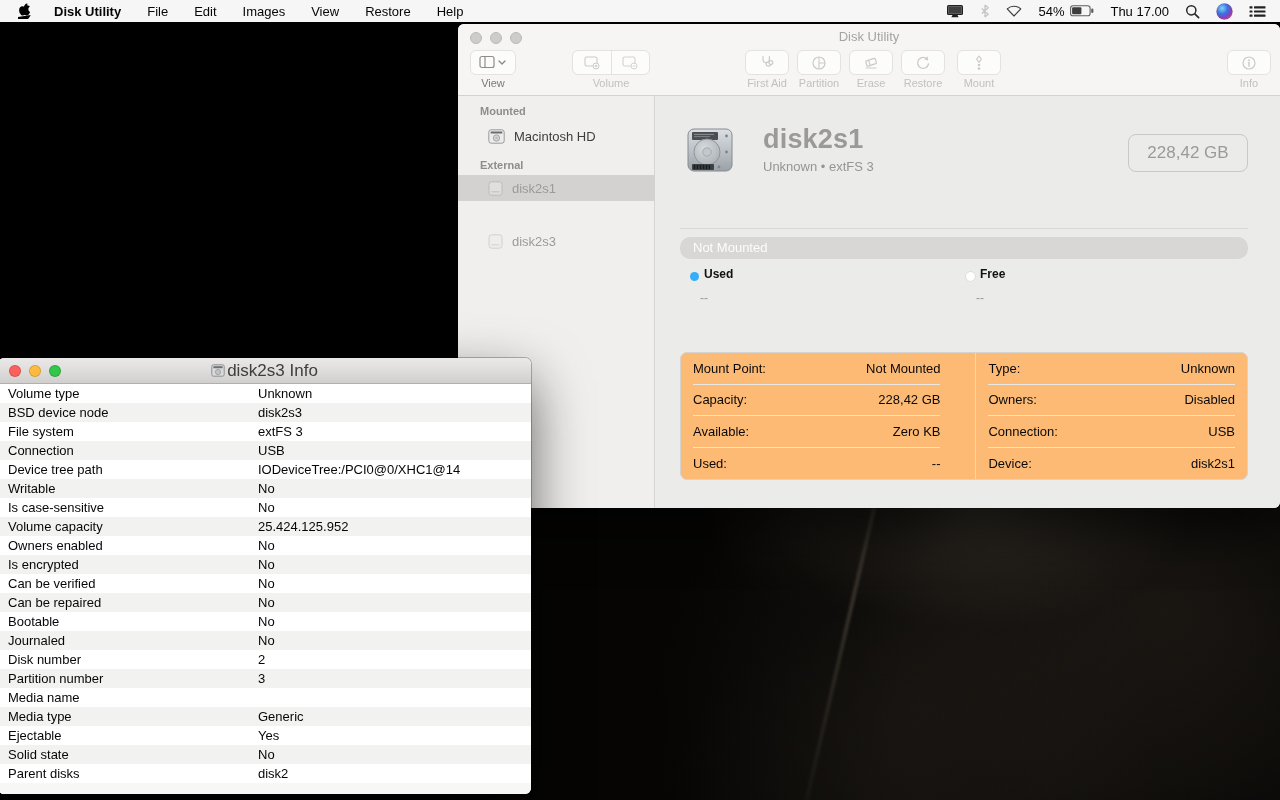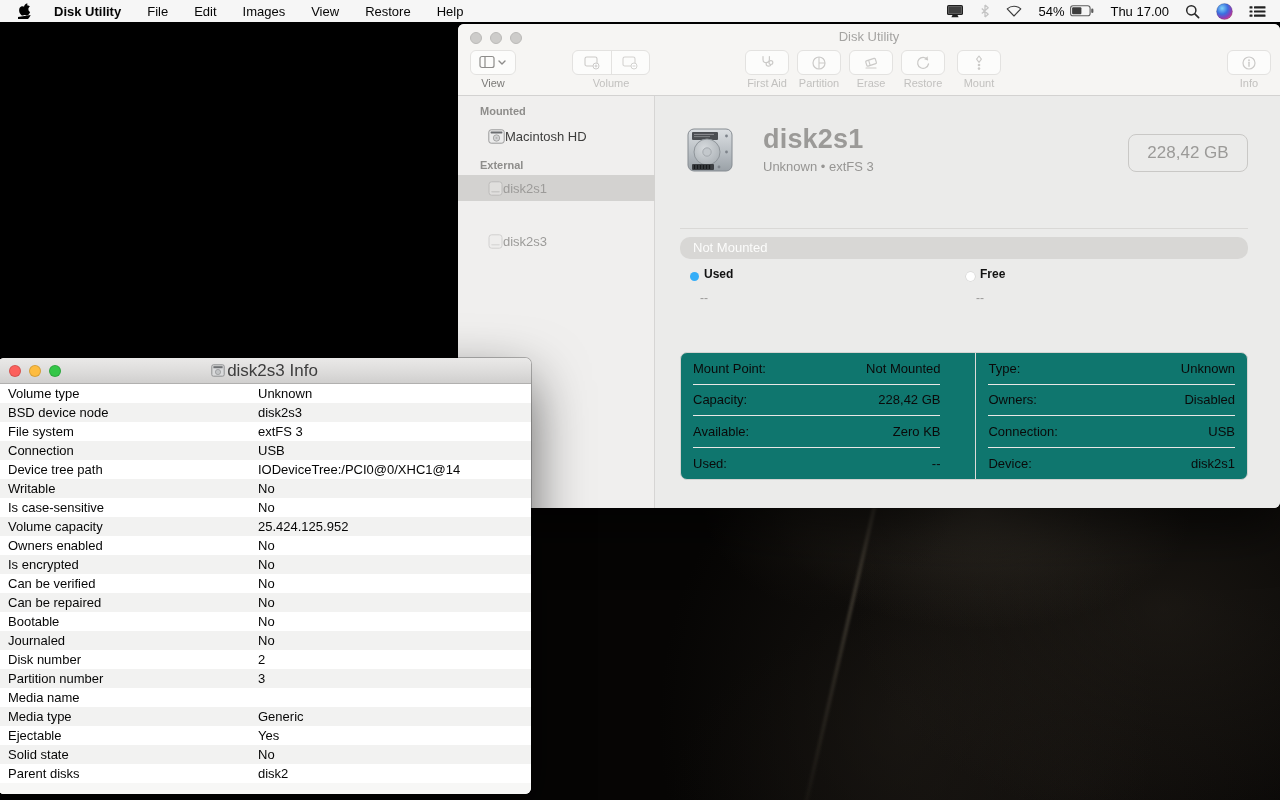--- a/index.html
+++ b/index.html
@@ -51,21 +51,21 @@
   .seg { display:flex; }
   .seg .cell { width:38px; height:23px; display:flex; align-items:center; justify-content:center; }
   .seg .cell + .cell { border-left:1px solid #e3e2e0; }
 
   
   .du-sidebar { position:absolute; left:0; top:72px; width:197px; bottom:0;
     background:#f0efee; border-right:1px solid #d6d5d4; }
   .sb-header { position:absolute; left:22px; font-size:11px; font-weight:bold; color:#8e8d8b; }
   .sb-row { position:absolute; left:0; width:197px; height:26px; display:flex; align-items:center; }
   .sb-row .ic { margin-left:30px; display:flex; }
-  .sb-row .lb { font-size:13px; color:#3d3d3c; }
+  .sb-row .lb { margin-left:9px; font-size:13px; color:#3d3d3c; }
   .sb-row.dim .lb { color:#9c9b99; }
   .sb-row.dim .ic { opacity:.6; }
   .sb-row.sel { background:#d3d2d0; }
 
   
   .du-content { position:absolute; left:197px; top:72px; right:0; bottom:0; background:#ebebea; }
   .hdr-icon { position:absolute; left:28px; top:27px; }
   .hdr-text { position:absolute; left:108px; top:28px; }
   .hdr-title { font-size:27px; font-weight:bold; color:#9b9a98; letter-spacing:.2px; }
   .hdr-sub { font-size:13px; color:#969593; margin-top:4px; }
@@ -73,21 +73,21 @@
     border:1.5px solid #c9c8c6; border-radius:8px; display:flex; align-items:center; justify-content:center;
     font-size:17px; color:#9b9a98; }
   .sect-divider { position:absolute; left:25px; top:132px; width:568px; height:1px; background:#d9d8d6; }
   .mount-bar { position:absolute; left:25px; top:141px; width:568px; height:22px; border-radius:10px;
     background:#d8d7d5; color:#fcfcfb; font-size:13px; line-height:22px; padding-left:13px; }
   .legend-dot { position:absolute; width:9px; height:9px; border-radius:50%; top:176px; }
   .legend-lb { position:absolute; top:171px; font-size:12px; font-weight:bold; color:#121212; }
   .legend-val { position:absolute; top:195px; font-size:12px; color:#9a9998; }
 
   .detail-box { position:absolute; left:25px; top:256px; width:568px; height:128px;
-    background:#0f766e; border:1px solid #d4d3d1; border-radius:7px; display:flex; }
+    background:#fdba74; border:1px solid #d4d3d1; border-radius:7px; display:flex; }
   .detail-col { width:50%; display:flex; flex-direction:column; }
   .detail-col + .detail-col { border-left:1px solid #dcdbd9;margin-left:23px; }
   .d-row { height:31.5px; margin:0 12px; display:flex; align-items:center; justify-content:space-between;
     border-bottom:1px solid #e8e8e6; font-size:13px; color:#0a0a0a; }
   .d-row:last-child { border-bottom:none; }
 
   
   .info-window { position:absolute; left:-2px; top:358px; width:533px; height:436px; z-index:10;
     border-radius:6px; overflow:hidden; background:#fff;
     box-shadow:0 0 0 1px rgba(0,0,0,.25), 0 22px 55px rgba(0,0,0,.6); }

